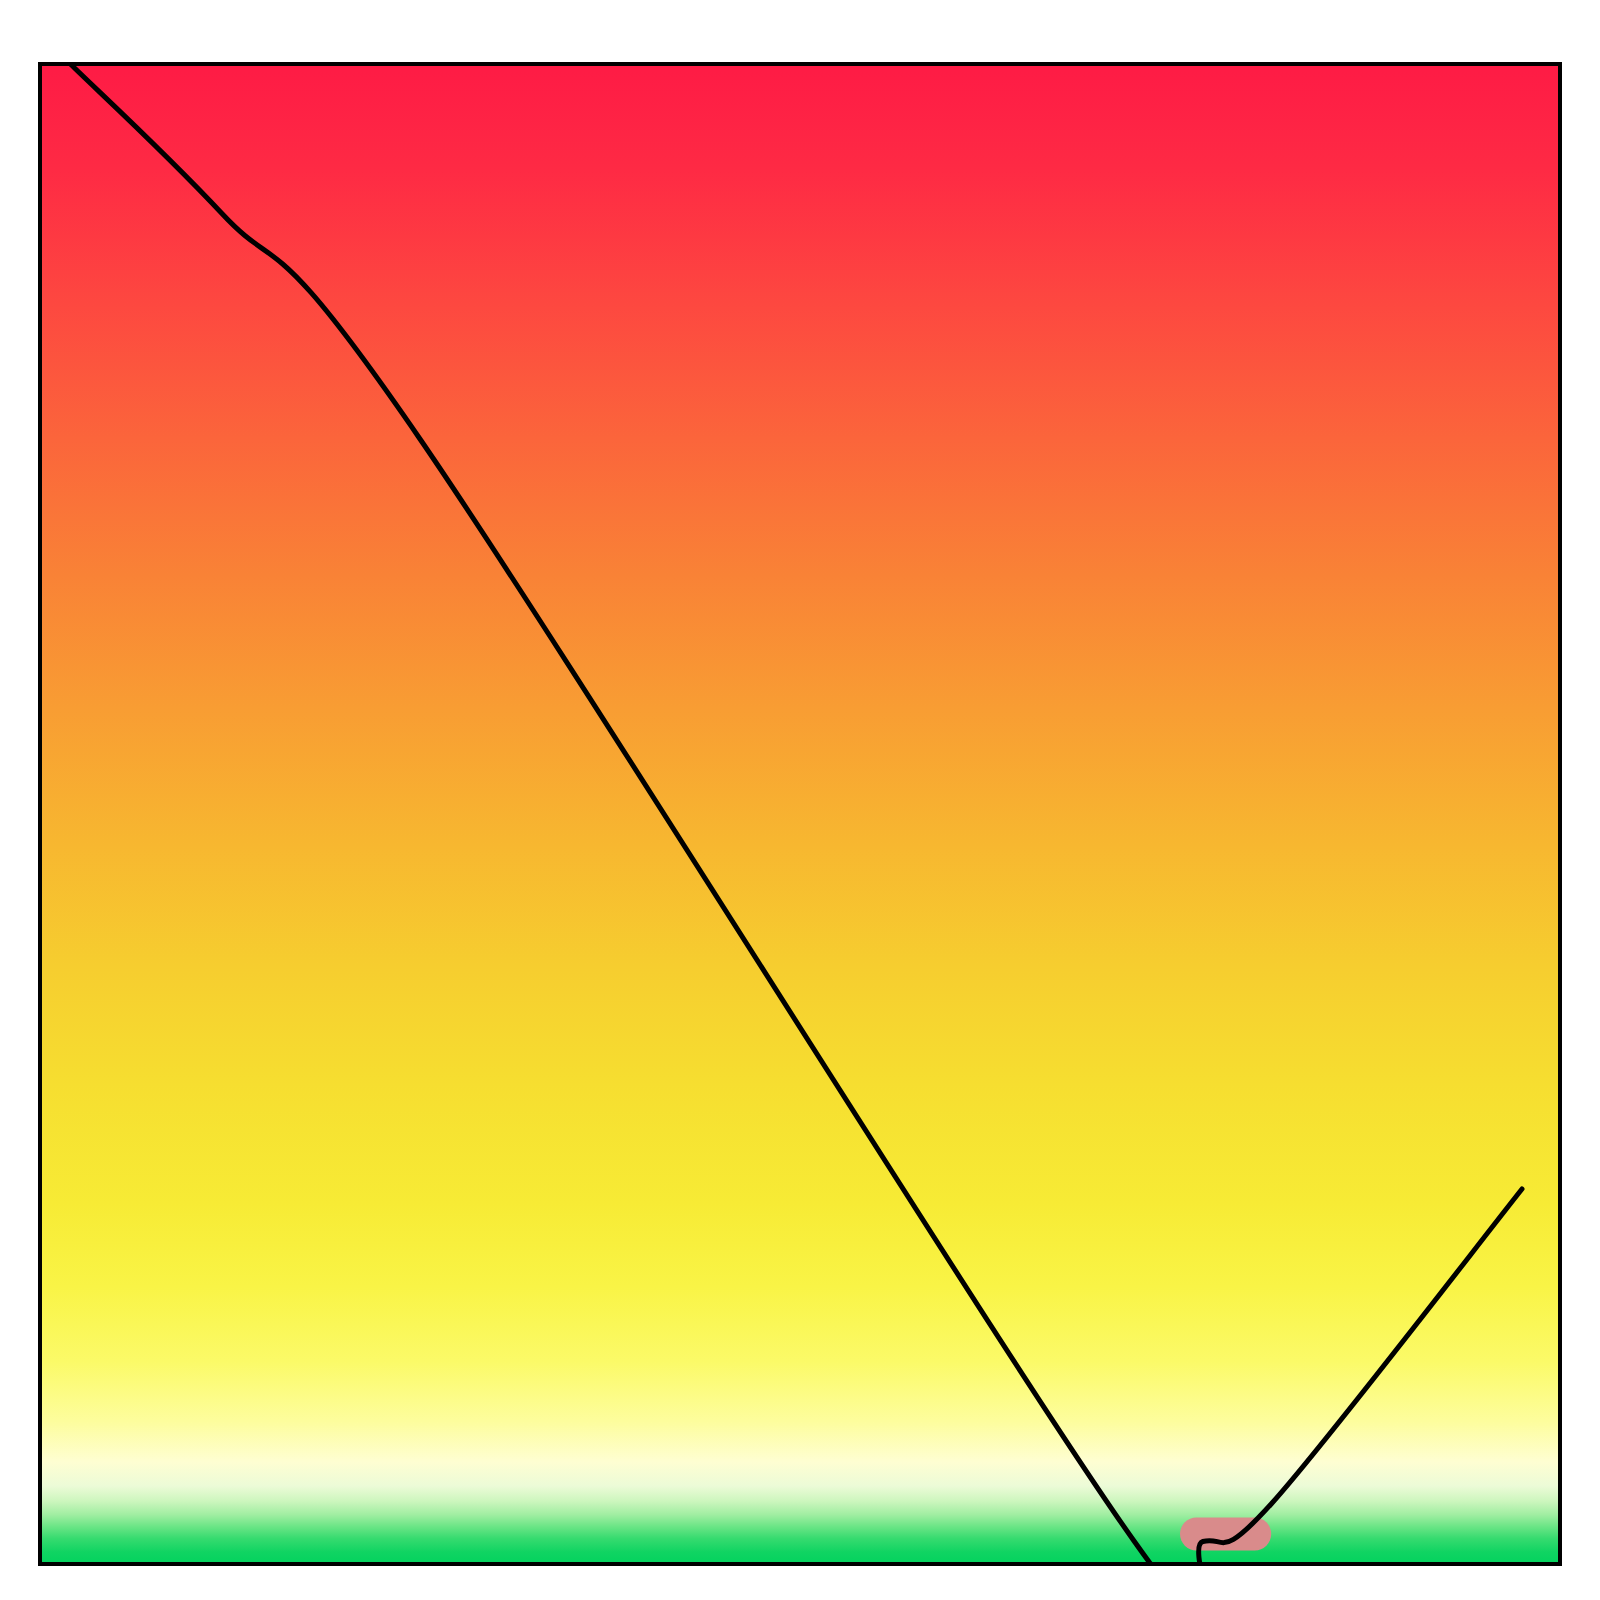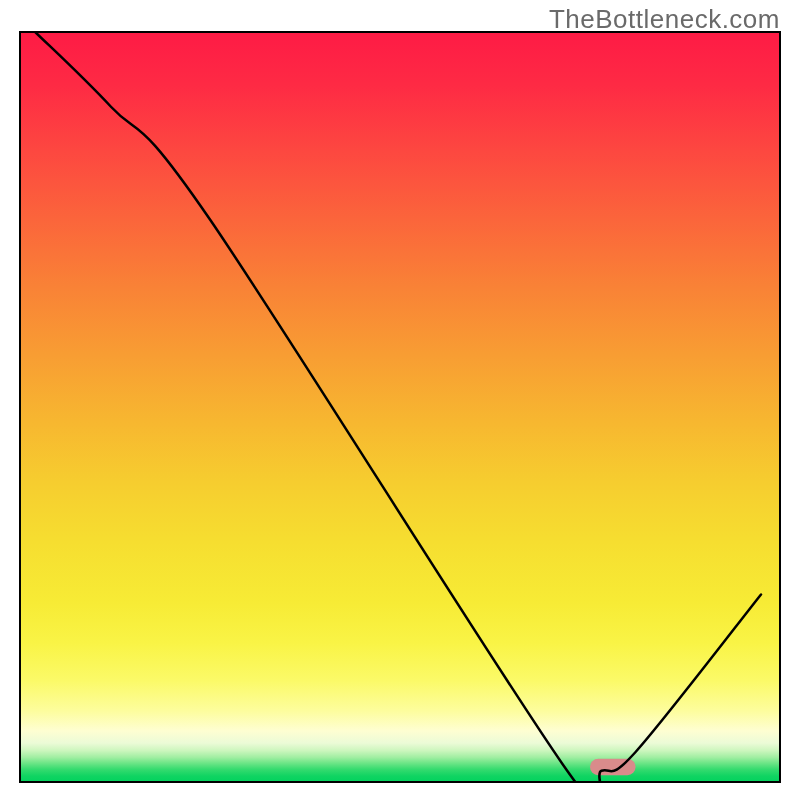--- a/index.html
+++ b/index.html
@@ -28,21 +28,20 @@
   }
   svg {
     display: block;
   }
 </style>
 </head>
 <body>
 
 <div class="stage">
 
-  <div class="watermark">TheBottleneck.com</div>
 
   <svg id="chart-svg" width="800" height="800" viewBox="0 0 800 800">
     <defs>
       <linearGradient id="bg-grad" x1="0" y1="0" x2="0" y2="1">
           <stop offset="0.00%" stop-color="#fe1b45"></stop>
           <stop offset="7.00%" stop-color="#fe2a44"></stop>
           <stop offset="16.00%" stop-color="#fd4840"></stop>
           <stop offset="25.00%" stop-color="#fb653b"></stop>
           <stop offset="34.00%" stop-color="#f98236"></stop>
           <stop offset="43.00%" stop-color="#f89d33"></stop>

